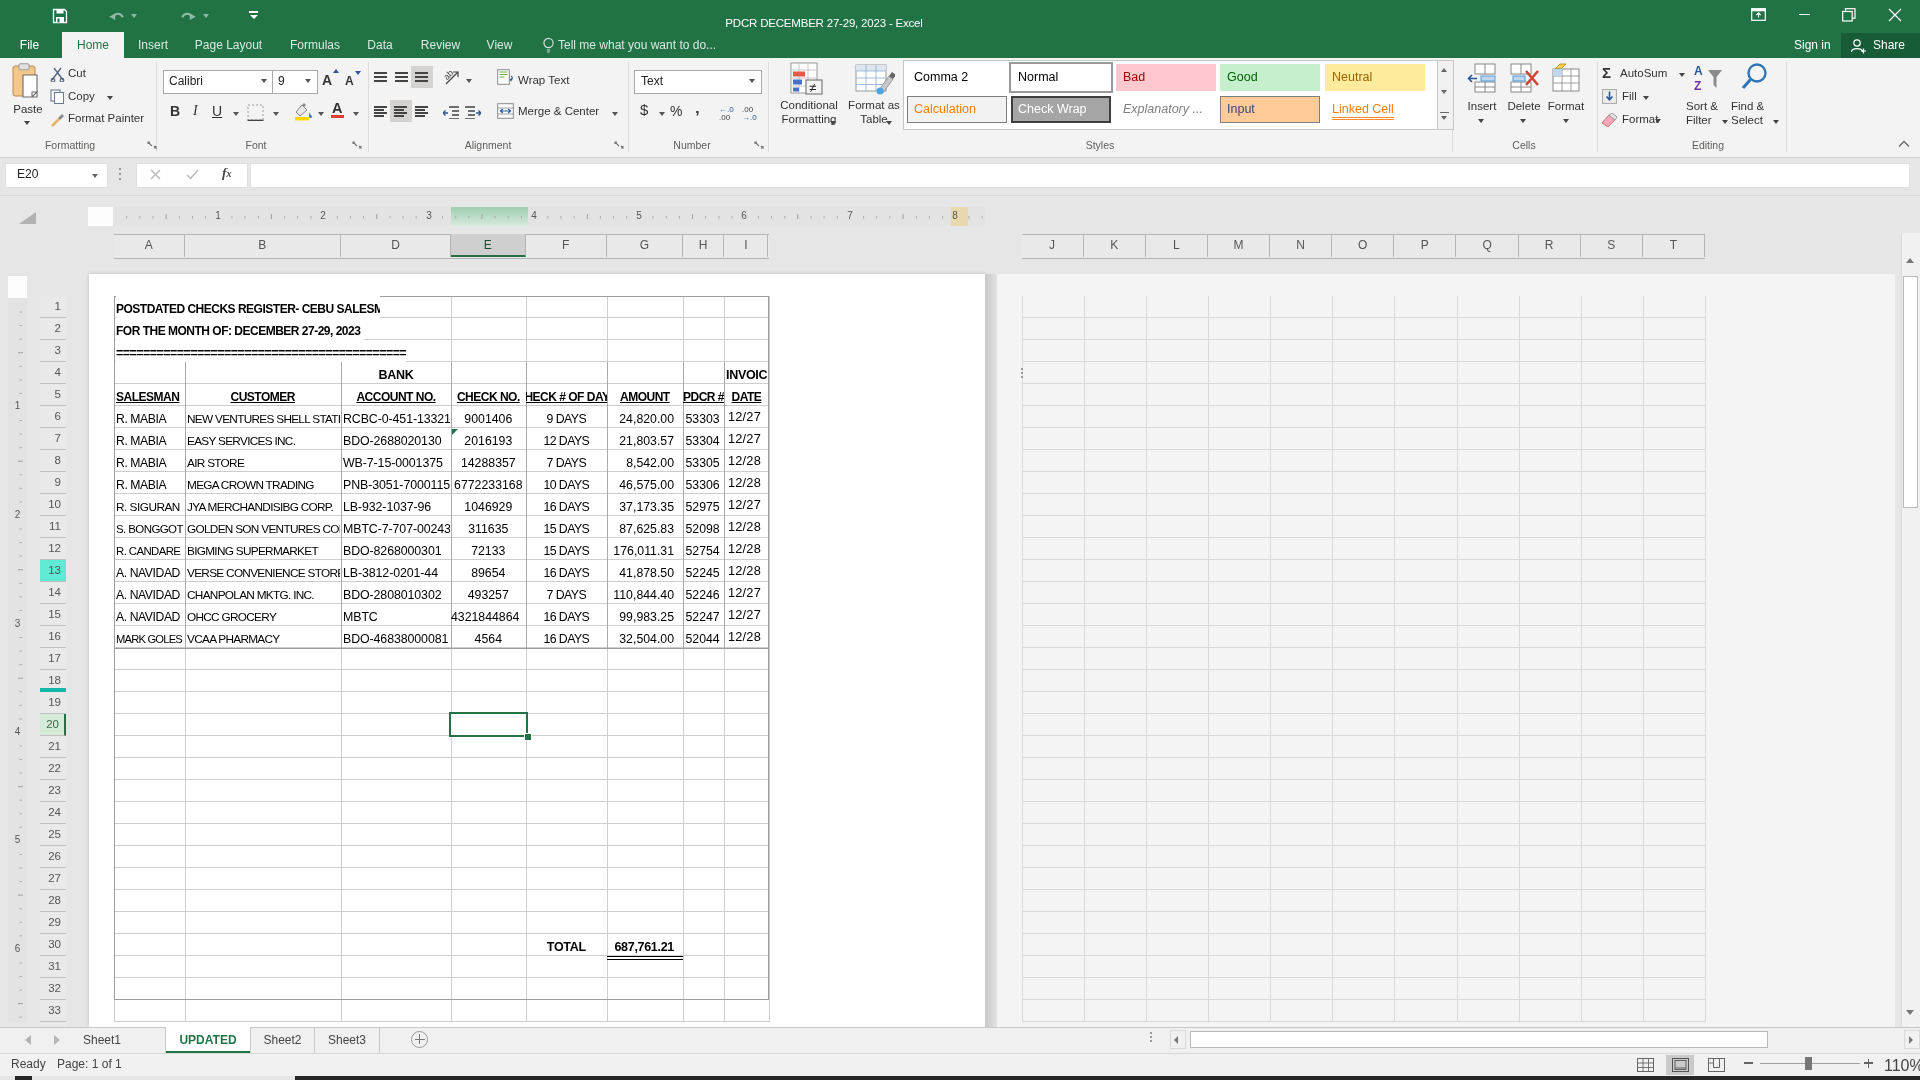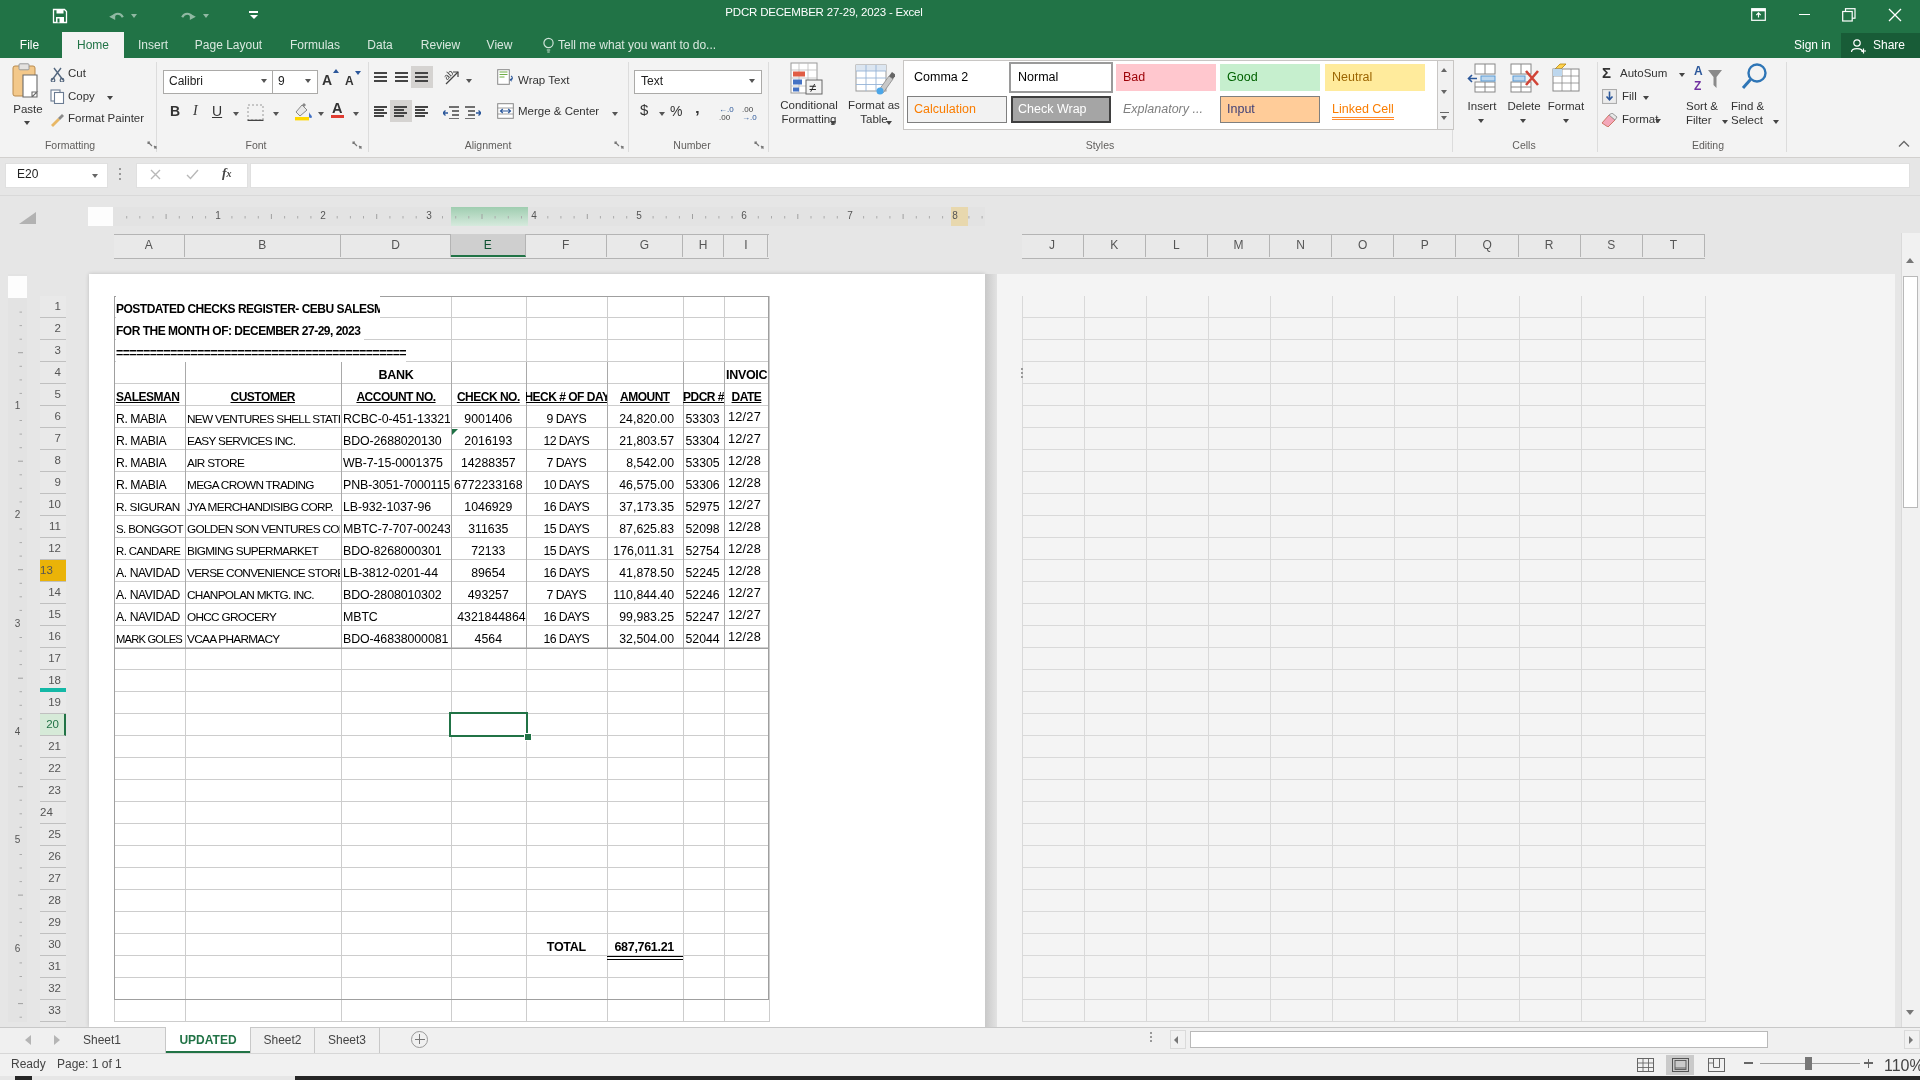--- a/index.html
+++ b/index.html
@@ -16,21 +16,21 @@
     <path d="M6.5 8.8 C8 4.8,13.5 4.6,15.8 9.2" fill="none" stroke="#fff" stroke-width="2.2"></path>
   </svg>
 <div style="position:absolute;left:131px;top:14px;width:0;height:0;border-left:3.5px solid transparent;border-right:3.5px solid transparent;border-top:4px solid rgba(255,255,255,.5)"></div>
 <svg style="position:absolute;left:178px;top:8px;opacity:.5;transform:scaleX(-1)" width="20" height="16" viewBox="0 0 20 16">
     <polygon points="2.2,8.8 8.2,5.6 8.2,12" fill="#fff"></polygon>
     <path d="M6.5 8.8 C8 4.8,13.5 4.6,15.8 9.2" fill="none" stroke="#fff" stroke-width="2.2"></path>
   </svg>
 <div style="position:absolute;left:203px;top:14px;width:0;height:0;border-left:3.5px solid transparent;border-right:3.5px solid transparent;border-top:4px solid rgba(255,255,255,.5)"></div>
 <div style="position:absolute;left:249px;top:11px;width:9px;height:1.5px;background:#fff"></div>
 <div style="position:absolute;left:250px;top:15px;width:0;height:0;border-left:4px solid transparent;border-right:4px solid transparent;border-top:4.5px solid #fff"></div>
-<div style="position:absolute;left:0;top:6px;width:1648px;text-align:center;font-size:11.5px;letter-spacing:-0.2px;color:#fff">PDCR DECEMBER 27-29, 2023 - Excel</div>
+<div style="position:absolute;left:0;top:17px;width:1648px;text-align:center;font-size:11.5px;letter-spacing:-0.2px;color:#fff">PDCR DECEMBER 27-29, 2023 - Excel</div>
 <svg style="position:absolute;left:1751px;top:8px" width="15" height="13" viewBox="0 0 15 13">
     <rect x="0.7" y="0.7" width="13.6" height="11.6" fill="none" stroke="#fff" stroke-width="1.2"></rect>
     <rect x="0.7" y="0.7" width="13.6" height="2.6" fill="#fff"></rect>
     <path d="M7.5 9.5 L7.5 5.2 M5.3 7.2 L7.5 4.8 L9.7 7.2" fill="none" stroke="#fff" stroke-width="1.2"></path>
   </svg>
 <div style="position:absolute;left:1799px;top:14px;width:11px;height:1.4px;background:#fff"></div>
 <svg style="position:absolute;left:1842px;top:8px" width="14" height="14" viewBox="0 0 14 14">
     <rect x="3.5" y="0.7" width="9.5" height="9.5" fill="none" stroke="#fff" stroke-width="1.2"></rect>
     <rect x="0.7" y="3.5" width="9.5" height="9.5" fill="#217346" stroke="#fff" stroke-width="1.2"></rect>
   </svg>
@@ -494,32 +494,32 @@
 <div style="position:absolute;left:40px;top:340px;width:26px;height:22px;line-height:21px;text-align:right;padding-right:5px;font-size:11.5px;box-sizing:border-box;border-bottom:1px solid #c0c0c0;background:#e9e9e9;color:#555;">3</div>
 <div style="position:absolute;left:40px;top:362px;width:26px;height:22px;line-height:21px;text-align:right;padding-right:5px;font-size:11.5px;box-sizing:border-box;border-bottom:1px solid #c0c0c0;background:#e9e9e9;color:#555;">4</div>
 <div style="position:absolute;left:40px;top:384px;width:26px;height:22px;line-height:21px;text-align:right;padding-right:5px;font-size:11.5px;box-sizing:border-box;border-bottom:1px solid #c0c0c0;background:#e9e9e9;color:#555;">5</div>
 <div style="position:absolute;left:40px;top:406px;width:26px;height:22px;line-height:21px;text-align:right;padding-right:5px;font-size:11.5px;box-sizing:border-box;border-bottom:1px solid #c0c0c0;background:#e9e9e9;color:#555;">6</div>
 <div style="position:absolute;left:40px;top:428px;width:26px;height:22px;line-height:21px;text-align:right;padding-right:5px;font-size:11.5px;box-sizing:border-box;border-bottom:1px solid #c0c0c0;background:#e9e9e9;color:#555;">7</div>
 <div style="position:absolute;left:40px;top:450px;width:26px;height:22px;line-height:21px;text-align:right;padding-right:5px;font-size:11.5px;box-sizing:border-box;border-bottom:1px solid #c0c0c0;background:#e9e9e9;color:#555;">8</div>
 <div style="position:absolute;left:40px;top:472px;width:26px;height:22px;line-height:21px;text-align:right;padding-right:5px;font-size:11.5px;box-sizing:border-box;border-bottom:1px solid #c0c0c0;background:#e9e9e9;color:#555;">9</div>
 <div style="position:absolute;left:40px;top:494px;width:26px;height:22px;line-height:21px;text-align:right;padding-right:5px;font-size:11.5px;box-sizing:border-box;border-bottom:1px solid #c0c0c0;background:#e9e9e9;color:#555;">10</div>
 <div style="position:absolute;left:40px;top:516px;width:26px;height:22px;line-height:21px;text-align:right;padding-right:5px;font-size:11.5px;box-sizing:border-box;border-bottom:1px solid #c0c0c0;background:#e9e9e9;color:#555;">11</div>
 <div style="position:absolute;left:40px;top:538px;width:26px;height:22px;line-height:21px;text-align:right;padding-right:5px;font-size:11.5px;box-sizing:border-box;border-bottom:1px solid #c0c0c0;background:#e9e9e9;color:#555;">12</div>
-<div style="position:absolute;left:40px;top:560px;width:26px;height:22px;line-height:21px;padding-right:5px;font-size:11.5px;box-sizing:border-box;border-bottom:1px solid #c0c0c0;background:#eab308;color:#555;">13</div>
+<div style="position:absolute;left:40px;top:560px;width:26px;height:22px;line-height:21px;text-align:right;padding-right:5px;font-size:11.5px;box-sizing:border-box;border-bottom:1px solid #c0c0c0;background:#5eead4;color:#555;">13</div>
 <div style="position:absolute;left:40px;top:582px;width:26px;height:22px;line-height:21px;text-align:right;padding-right:5px;font-size:11.5px;box-sizing:border-box;border-bottom:1px solid #c0c0c0;background:#e9e9e9;color:#555;">14</div>
 <div style="position:absolute;left:40px;top:604px;width:26px;height:22px;line-height:21px;text-align:right;padding-right:5px;font-size:11.5px;box-sizing:border-box;border-bottom:1px solid #c0c0c0;background:#e9e9e9;color:#555;">15</div>
 <div style="position:absolute;left:40px;top:626px;width:26px;height:22px;line-height:21px;text-align:right;padding-right:5px;font-size:11.5px;box-sizing:border-box;border-bottom:1px solid #c0c0c0;background:#e9e9e9;color:#555;">16</div>
 <div style="position:absolute;left:40px;top:648px;width:26px;height:22px;line-height:21px;text-align:right;padding-right:5px;font-size:11.5px;box-sizing:border-box;border-bottom:1px solid #c0c0c0;background:#e9e9e9;color:#555;">17</div>
 <div style="position:absolute;left:40px;top:670px;width:26px;height:22px;line-height:21px;text-align:right;padding-right:5px;font-size:11.5px;box-sizing:border-box;border-bottom:4px solid #14b8a6;background:#e9e9e9;color:#555;">18</div>
 <div style="position:absolute;left:40px;top:692px;width:26px;height:22px;line-height:21px;text-align:right;padding-right:5px;font-size:11.5px;box-sizing:border-box;border-bottom:1px solid #c0c0c0;background:#e9e9e9;color:#555;">19</div>
 <div style="position:absolute;left:40px;top:714px;width:26px;height:22px;line-height:21px;text-align:right;padding-right:5px;font-size:11.5px;box-sizing:border-box;border-bottom:1px solid #c0c0c0;background:#d6ead8;color:#217346;border-right:2px solid #217346;">20</div>
 <div style="position:absolute;left:40px;top:736px;width:26px;height:22px;line-height:21px;text-align:right;padding-right:5px;font-size:11.5px;box-sizing:border-box;border-bottom:1px solid #c0c0c0;background:#e9e9e9;color:#555;">21</div>
 <div style="position:absolute;left:40px;top:758px;width:26px;height:22px;line-height:21px;text-align:right;padding-right:5px;font-size:11.5px;box-sizing:border-box;border-bottom:1px solid #c0c0c0;background:#e9e9e9;color:#555;">22</div>
 <div style="position:absolute;left:40px;top:780px;width:26px;height:22px;line-height:21px;text-align:right;padding-right:5px;font-size:11.5px;box-sizing:border-box;border-bottom:1px solid #c0c0c0;background:#e9e9e9;color:#555;">23</div>
-<div style="position:absolute;left:40px;top:802px;width:26px;height:22px;line-height:21px;padding-right:5px;font-size:11.5px;box-sizing:border-box;border-bottom:1px solid #c0c0c0;background:#e9e9e9;color:#555;">24</div>
+<div style="position:absolute;left:40px;top:802px;width:26px;height:22px;line-height:21px;text-align:right;padding-right:5px;font-size:11.5px;box-sizing:border-box;border-bottom:1px solid #c0c0c0;background:#e9e9e9;color:#555;">24</div>
 <div style="position:absolute;left:40px;top:824px;width:26px;height:22px;line-height:21px;text-align:right;padding-right:5px;font-size:11.5px;box-sizing:border-box;border-bottom:1px solid #c0c0c0;background:#e9e9e9;color:#555;">25</div>
 <div style="position:absolute;left:40px;top:846px;width:26px;height:22px;line-height:21px;text-align:right;padding-right:5px;font-size:11.5px;box-sizing:border-box;border-bottom:1px solid #c0c0c0;background:#e9e9e9;color:#555;">26</div>
 <div style="position:absolute;left:40px;top:868px;width:26px;height:22px;line-height:21px;text-align:right;padding-right:5px;font-size:11.5px;box-sizing:border-box;border-bottom:1px solid #c0c0c0;background:#e9e9e9;color:#555;">27</div>
 <div style="position:absolute;left:40px;top:890px;width:26px;height:22px;line-height:21px;text-align:right;padding-right:5px;font-size:11.5px;box-sizing:border-box;border-bottom:1px solid #c0c0c0;background:#e9e9e9;color:#555;">28</div>
 <div style="position:absolute;left:40px;top:912px;width:26px;height:22px;line-height:21px;text-align:right;padding-right:5px;font-size:11.5px;box-sizing:border-box;border-bottom:1px solid #c0c0c0;background:#e9e9e9;color:#555;">29</div>
 <div style="position:absolute;left:40px;top:934px;width:26px;height:22px;line-height:21px;text-align:right;padding-right:5px;font-size:11.5px;box-sizing:border-box;border-bottom:1px solid #c0c0c0;background:#e9e9e9;color:#555;">30</div>
 <div style="position:absolute;left:40px;top:956px;width:26px;height:22px;line-height:21px;text-align:right;padding-right:5px;font-size:11.5px;box-sizing:border-box;border-bottom:1px solid #c0c0c0;background:#e9e9e9;color:#555;">31</div>
 <div style="position:absolute;left:40px;top:978px;width:26px;height:22px;line-height:21px;text-align:right;padding-right:5px;font-size:11.5px;box-sizing:border-box;border-bottom:1px solid #c0c0c0;background:#e9e9e9;color:#555;">32</div>
 <div style="position:absolute;left:40px;top:1000px;width:26px;height:22px;line-height:21px;text-align:right;padding-right:5px;font-size:11.5px;box-sizing:border-box;border-bottom:1px solid #c0c0c0;background:#e9e9e9;color:#555;">33</div>
 <div style="position:absolute;left:40px;top:1022px;width:26px;height:5px;background:#e9e9e9"></div>
@@ -639,21 +639,21 @@
 <div style="position:absolute;left:187px;top:582px;width:153px;height:22px;line-height:26px;font-size:11.8px;letter-spacing:-0.7px;color:#000;white-space:nowrap;overflow:hidden;text-align:left;">CHANPOLAN MKTG. INC.</div>
 <div style="position:absolute;left:343px;top:582px;width:107px;height:22px;line-height:26px;font-size:12.4px;letter-spacing:-0.1px;color:#000;white-space:nowrap;overflow:hidden;text-align:left;">BDO-2808010302</div>
 <div style="position:absolute;left:451px;top:582px;width:74.6px;height:22px;line-height:26px;font-size:12.3px;letter-spacing:0px;color:#000;white-space:nowrap;overflow:hidden;text-align:center;">493257</div>
 <div style="position:absolute;left:525.6px;top:582px;width:81.4px;height:22px;line-height:26px;font-size:12.3px;letter-spacing:-0.55px;color:#000;white-space:nowrap;overflow:hidden;text-align:center;">7 DAYS</div>
 <div style="position:absolute;left:607px;top:582px;width:67px;height:22px;line-height:26px;font-size:12.3px;letter-spacing:0px;color:#000;white-space:nowrap;overflow:hidden;text-align:right;">110,844.40</div>
 <div style="position:absolute;left:682.7px;top:582px;width:37px;height:22px;line-height:26px;font-size:12.3px;letter-spacing:0px;color:#000;white-space:nowrap;overflow:hidden;text-align:right;">52246</div>
 <div style="position:absolute;left:722.4px;top:580px;width:44.1px;height:22px;line-height:26px;font-size:12.8px;letter-spacing:0.2px;color:#000;white-space:nowrap;overflow:hidden;text-align:center;">12/27</div>
 <div style="position:absolute;left:116px;top:604px;width:68px;height:22px;line-height:26px;font-size:12.2px;letter-spacing:-0.42px;color:#000;white-space:nowrap;overflow:hidden;text-align:left;">A. NAVIDAD</div>
 <div style="position:absolute;left:187px;top:604px;width:153px;height:22px;line-height:26px;font-size:11.8px;letter-spacing:-0.7px;color:#000;white-space:nowrap;overflow:hidden;text-align:left;">OHCC GROCERY</div>
 <div style="position:absolute;left:343px;top:604px;width:107px;height:22px;line-height:26px;font-size:12.4px;letter-spacing:-0.1px;color:#000;white-space:nowrap;overflow:hidden;text-align:left;">MBTC</div>
-<div style="position:absolute;left:451px;top:604px;width:74.6px;height:22px;line-height:26px;font-size:12.3px;letter-spacing:0px;color:#000;white-space:nowrap;overflow:hidden;text-align:right;">4321844864</div>
+<div style="position:absolute;left:451px;top:604px;width:74.6px;height:22px;line-height:26px;font-size:12.3px;letter-spacing:0px;color:#000;white-space:nowrap;overflow:hidden;text-align:left;">4321844864</div>
 <div style="position:absolute;left:525.6px;top:604px;width:81.4px;height:22px;line-height:26px;font-size:12.3px;letter-spacing:-0.55px;color:#000;white-space:nowrap;overflow:hidden;text-align:center;">16 DAYS</div>
 <div style="position:absolute;left:607px;top:604px;width:67px;height:22px;line-height:26px;font-size:12.3px;letter-spacing:0px;color:#000;white-space:nowrap;overflow:hidden;text-align:right;">99,983.25</div>
 <div style="position:absolute;left:682.7px;top:604px;width:37px;height:22px;line-height:26px;font-size:12.3px;letter-spacing:0px;color:#000;white-space:nowrap;overflow:hidden;text-align:right;">52247</div>
 <div style="position:absolute;left:722.4px;top:602px;width:44.1px;height:22px;line-height:26px;font-size:12.8px;letter-spacing:0.2px;color:#000;white-space:nowrap;overflow:hidden;text-align:center;">12/27</div>
 <div style="position:absolute;left:116px;top:626px;width:68px;height:22px;line-height:26px;font-size:11.2px;letter-spacing:-0.8px;color:#000;white-space:nowrap;overflow:hidden;text-align:left;">MARK GOLES</div>
 <div style="position:absolute;left:187px;top:626px;width:153px;height:22px;line-height:26px;font-size:11.8px;letter-spacing:-0.7px;color:#000;white-space:nowrap;overflow:hidden;text-align:left;">VCAA PHARMACY</div>
 <div style="position:absolute;left:343px;top:626px;width:107px;height:22px;line-height:26px;font-size:12.4px;letter-spacing:-0.1px;color:#000;white-space:nowrap;overflow:hidden;text-align:left;">BDO-46838000081</div>
 <div style="position:absolute;left:451px;top:626px;width:74.6px;height:22px;line-height:26px;font-size:12.3px;letter-spacing:0px;color:#000;white-space:nowrap;overflow:hidden;text-align:center;">4564</div>
 <div style="position:absolute;left:525.6px;top:626px;width:81.4px;height:22px;line-height:26px;font-size:12.3px;letter-spacing:-0.55px;color:#000;white-space:nowrap;overflow:hidden;text-align:center;">16 DAYS</div>
 <div style="position:absolute;left:607px;top:626px;width:67px;height:22px;line-height:26px;font-size:12.3px;letter-spacing:0px;color:#000;white-space:nowrap;overflow:hidden;text-align:right;">32,504.00</div>

